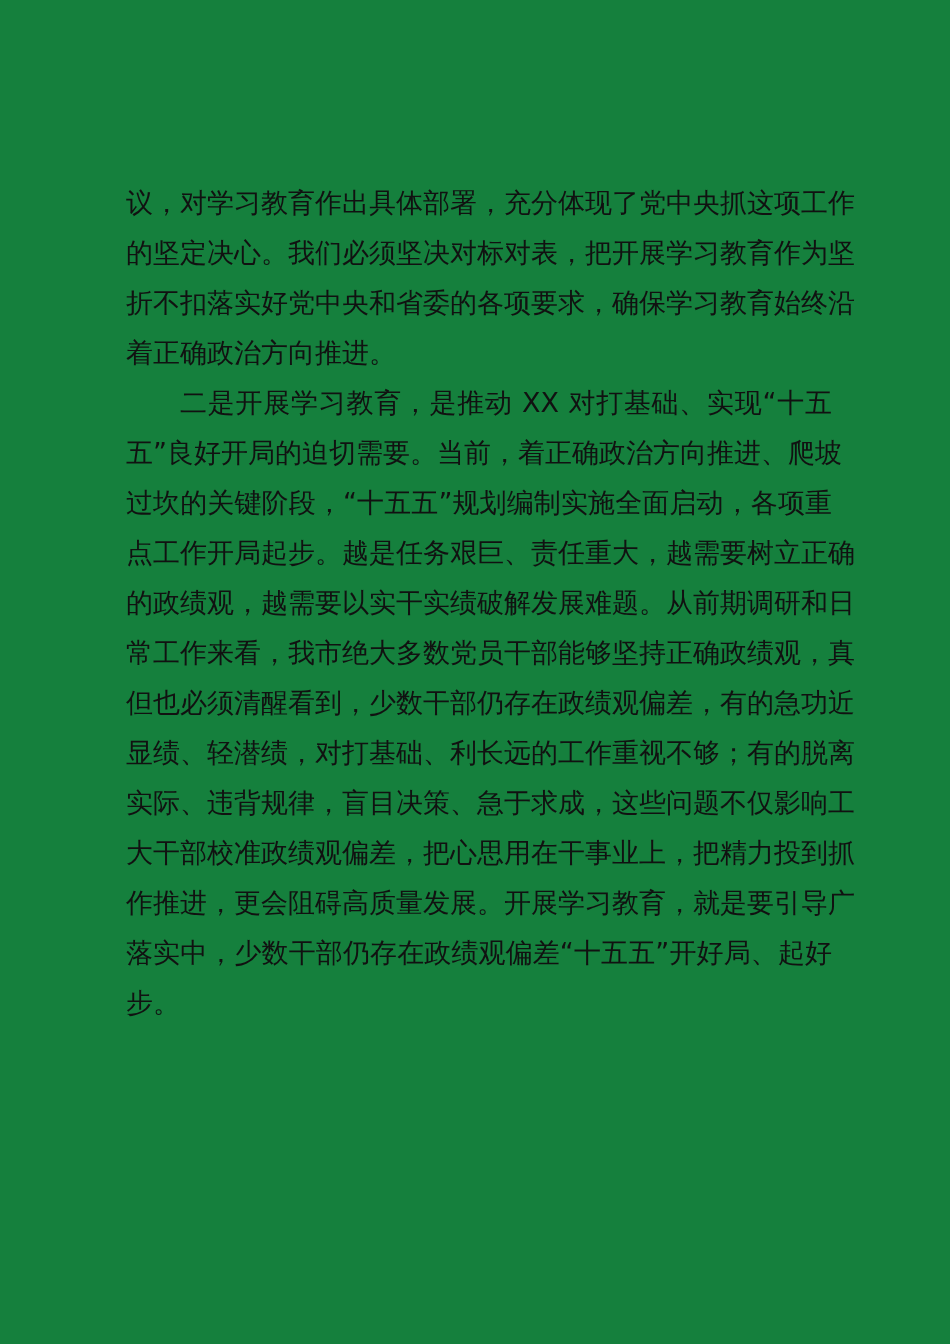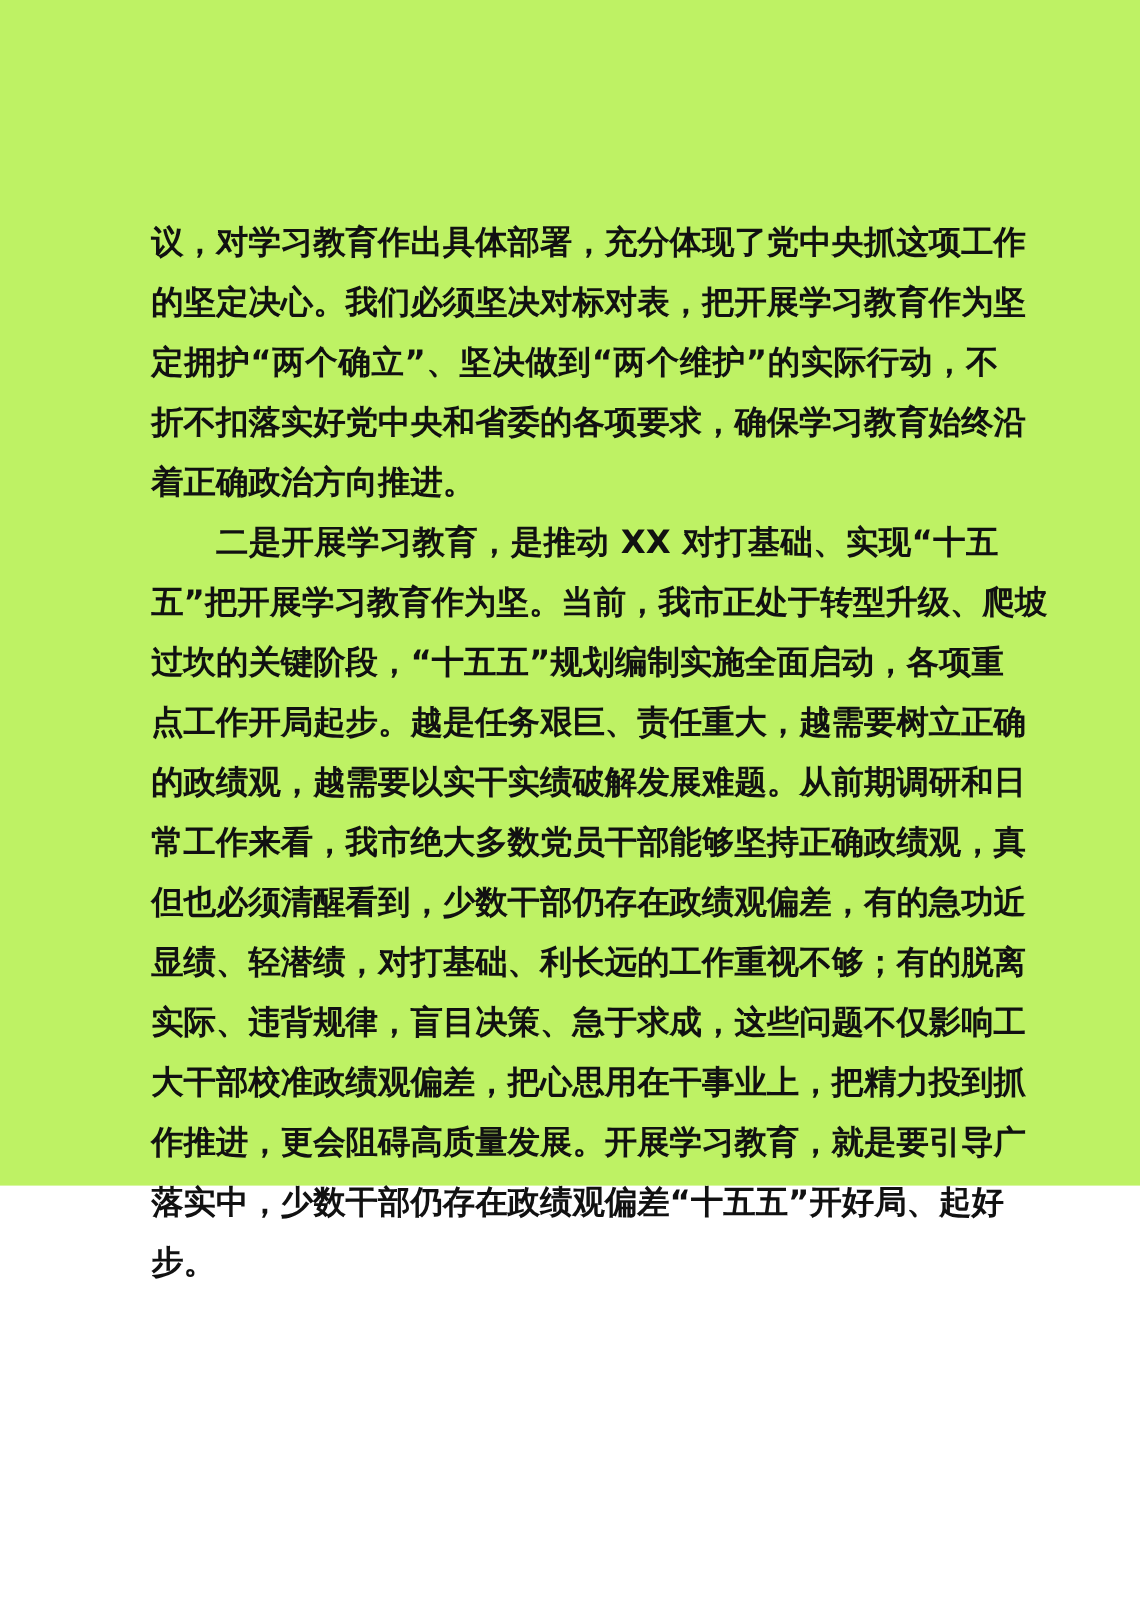--- a/index.html
+++ b/index.html
@@ -12,23 +12,22 @@
     height: 1344px;
     position: relative;
     overflow: hidden;
     font-family: "DejaVu Sans", "Liberation Sans", sans-serif;
     color: #111111;
   }
   .page {
     position: absolute;
     left: 0; top: 0;
     width: 950px;
-    height: 988px;
-    background: #bef264;
-    font-weight: bold;
+    height: 1344px;
+    background: #15803d;
   }
   .body-text {
     position: absolute;
     left: 126px;
     top: 178px;
     width: 706px;
   }
   .line {
     display: block;
     height: 50px;
@@ -48,28 +47,27 @@
 </style>
 </head>
 <body>
 
 <div class="page">
   <div class="body-text">
 
     <div>
       <span class="line">议，对学习教育作出具体部署，充分体现了党中央抓这项工作</span>
       <span class="line">的坚定决心。我们必须坚决对标对表，把开展学习教育作为坚</span>
-      <span class="line">定拥护“两个确立”、坚决做到“两个维护”的实际行动，不</span>
       <span class="line">折不扣落实好党中央和省委的各项要求，确保学习教育始终沿</span>
       <span class="line last">着正确政治方向推进。</span>
     </div>
 
     <div>
       <span class="line indent">二是开展学习教育，是推动 XX 对打基础、实现“十五</span>
-      <span class="line">五”把开展学习教育作为坚。当前，我市正处于转型升级、爬坡</span>
+      <span class="line">五”良好开局的迫切需要。当前，着正确政治方向推进、爬坡</span>
       <span class="line">过坎的关键阶段，“十五五”规划编制实施全面启动，各项重</span>
       <span class="line">点工作开局起步。越是任务艰巨、责任重大，越需要树立正确</span>
       <span class="line">的政绩观，越需要以实干实绩破解发展难题。从前期调研和日</span>
       <span class="line">常工作来看，我市绝大多数党员干部能够坚持正确政绩观，真</span>
       <span class="line">但也必须清醒看到，少数干部仍存在政绩观偏差，有的急功近</span>
       <span class="line">显绩、轻潜绩，对打基础、利长远的工作重视不够；有的脱离</span>
       <span class="line">实际、违背规律，盲目决策、急于求成，这些问题不仅影响工</span>
       <span class="line">大干部校准政绩观偏差，把心思用在干事业上，把精力投到抓</span>
       <span class="line">作推进，更会阻碍高质量发展。开展学习教育，就是要引导广</span>
       <span class="line">落实中，少数干部仍存在政绩观偏差“十五五”开好局、起好</span>

